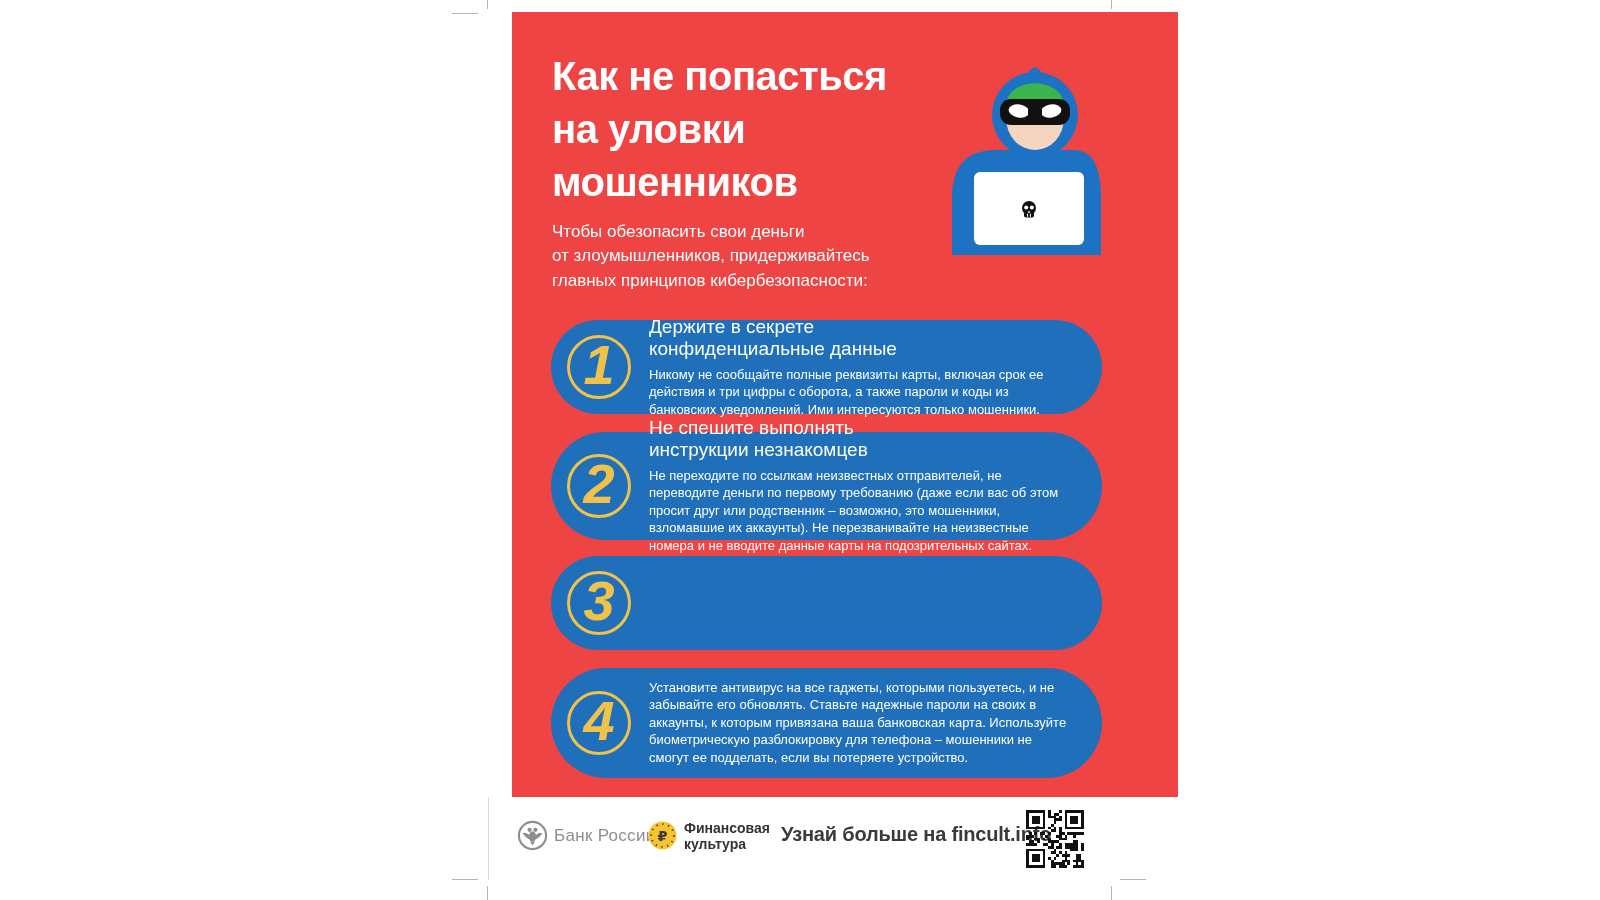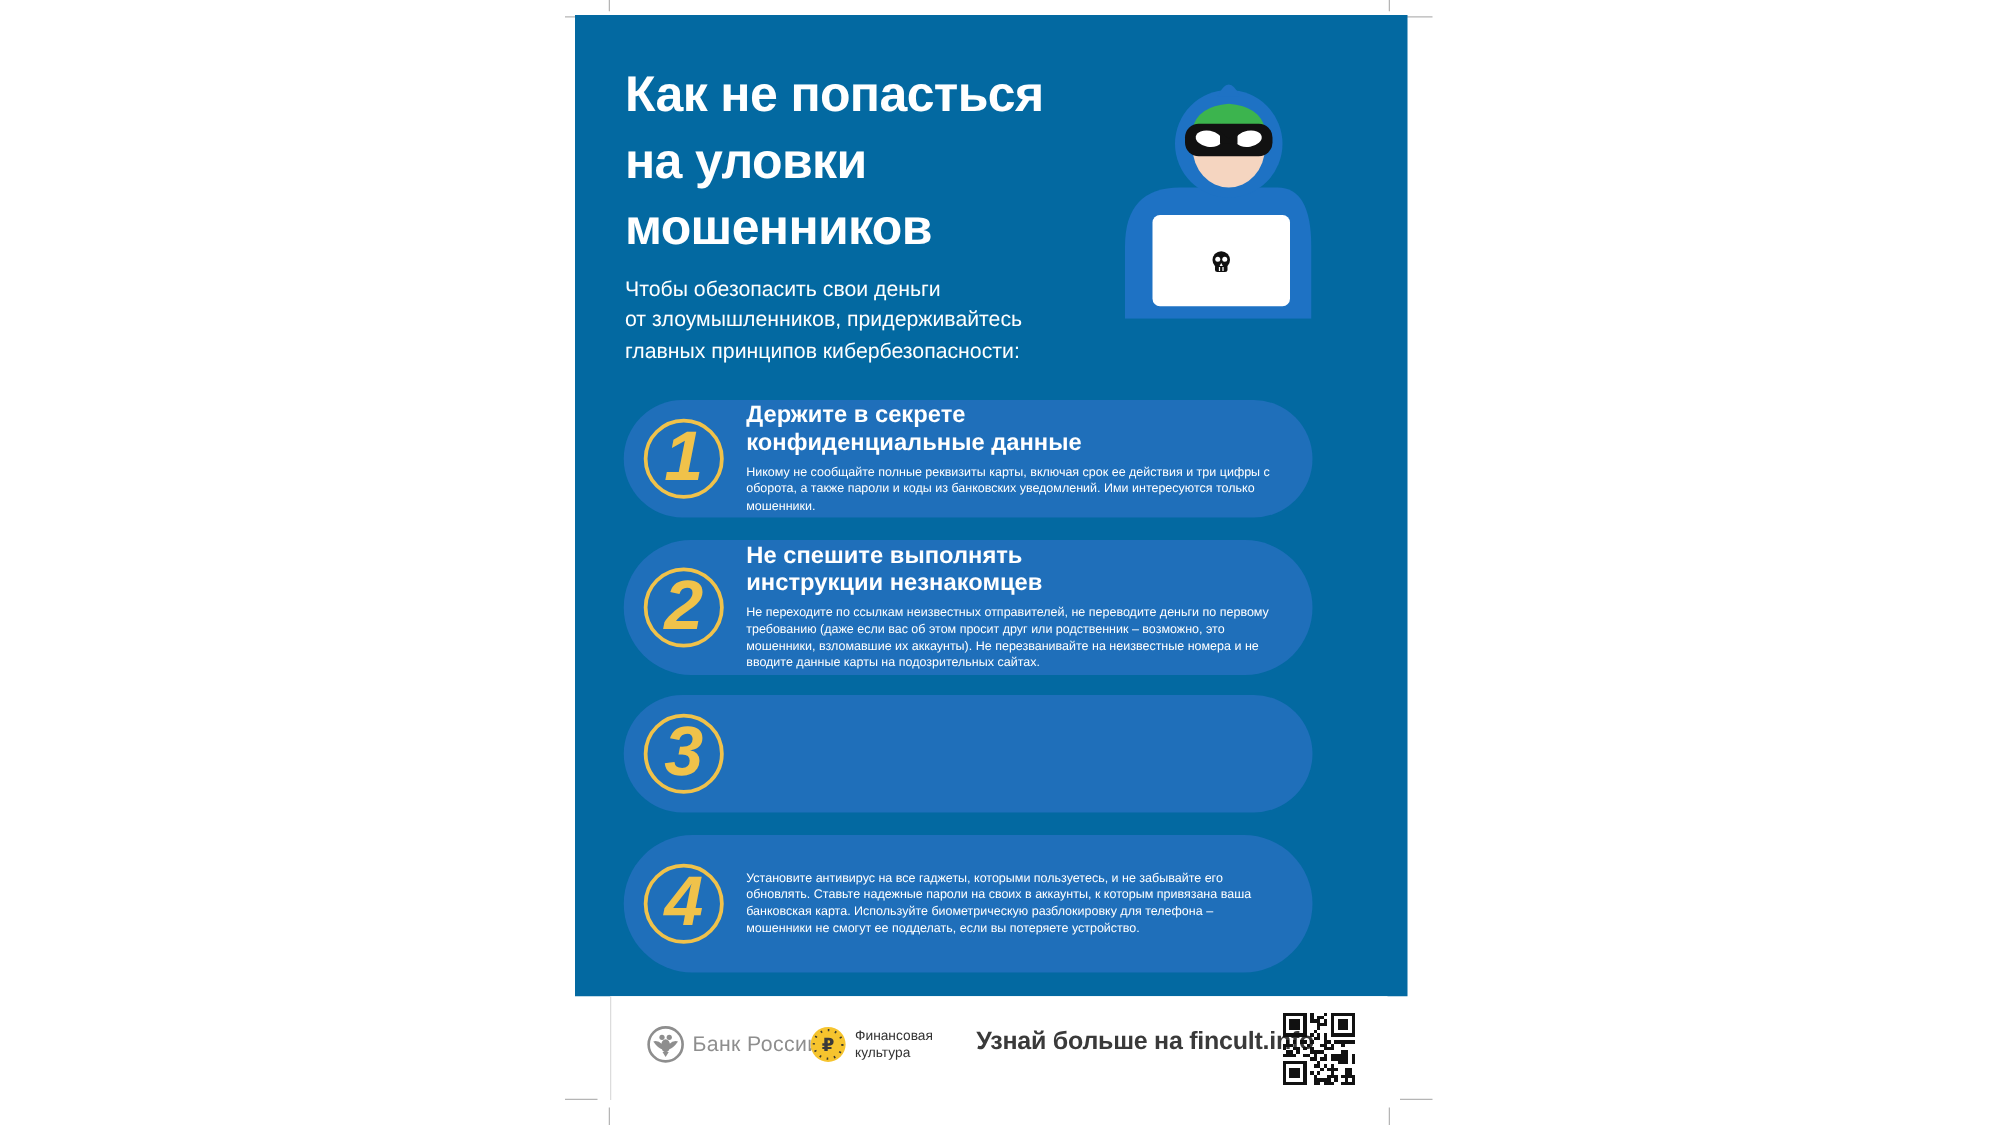--- a/index.html
+++ b/index.html
@@ -4,22 +4,22 @@
 <style>
   * { margin:0; padding:0; box-sizing:border-box; }
   html,body { background:#fff; }
   .canvas {
     position:relative; width:1600px; height:900px; overflow:hidden;
     background:#ffffff;
     font-family:"Liberation Sans","DejaVu Sans",sans-serif;
   }
   
   .poster-green {
-    position:absolute; left:460px; top:12px; width:666px; height:785px;
-    background:#0369a1;
+    position:absolute; left:512px; top:12px; width:666px; height:785px;
+    background:#ef4444;
   }
   .poster-footer {
     position:absolute; left:488px; top:797px; width:622px; height:83px;
     background:#ffffff; border-left:1px solid #dcdcdc;
   }
   .title {
     position:absolute; left:40px; top:38px;
     color:#ffffff; font-size:40px; font-weight:800;
     line-height:1.32; letter-spacing:-0.5px; white-space:pre-line;
   }
@@ -43,34 +43,34 @@
     display:flex; align-items:center; justify-content:center;
   }
   .badge-num {
     color:#f0c24a; font-size:56px; font-weight:800; font-style:italic;
     line-height:1; transform:translateY(-2px);
   }
   .pill-text {
     position:absolute; left:98px; right:30px; top:50%; transform:translateY(-50%);
   }
   .pill-heading {
-    color:#ffffff; font-size:19px; font-weight:700; line-height:1.16;
+    color:#ffffff; font-size:19px; font-weight:400; line-height:1.16;
     white-space:pre-line; margin-bottom:6px;
   }
   .pill-body {
-    color:#ffffff; font-size:10px; font-weight:400; line-height:1.34;
+    color:#ffffff; font-size:13px; font-weight:400; line-height:1.34;
     max-width:438px;
   }
   
   .bank-logo   { position:absolute; left:28px;  top:23px; width:31px; height:31px; }
   .bank-label  { position:absolute; left:65px;  top:39px; transform:translateY(-50%);
                  color:#8e8e8e; font-size:17px; letter-spacing:0.3px; }
   .coin-logo   { position:absolute; left:159px; top:24px; width:29px; height:29px; }
   .fincult-label{ position:absolute; left:195px; top:39px; transform:translateY(-50%);
-                 color:#333333; font-size:11px; font-weight:400; line-height:1.15;
+                 color:#333333; font-size:14px; font-weight:700; line-height:1.15;
                  white-space:pre-line; }
   .footer-cta  { position:absolute; left:292px; top:37px; transform:translateY(-50%);
                  color:#3a3a3a; font-size:20px; font-weight:700; letter-spacing:-0.2px; }
   .qr          { position:absolute; left:537px; top:13px; width:58px; height:58px; }
   
   .crop { position:absolute; background:#b5b5b5; }
   .cm-tl-h { left:452px;  top:13px;  width:26px; height:1px; }
   .cm-tl-v { left:487px;  top:0;     width:1px;  height:9px; }
   .cm-tr-h { left:1120px; top:13px;  width:26px; height:1px; }
   .cm-tr-v { left:1111px; top:0;     width:1px;  height:9px; }

